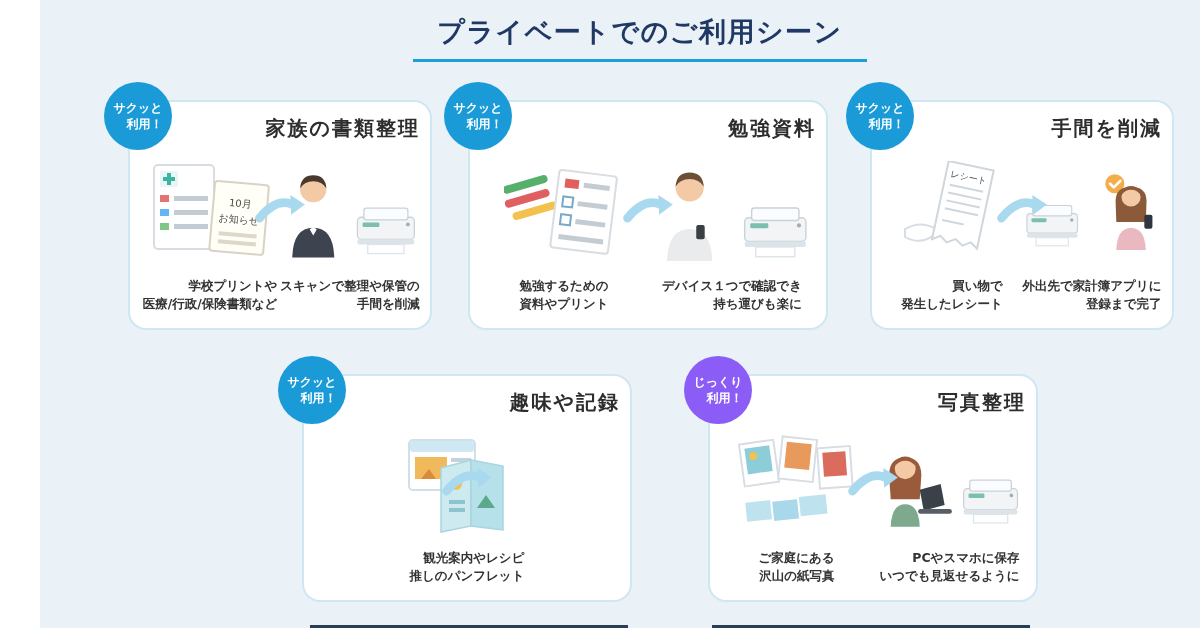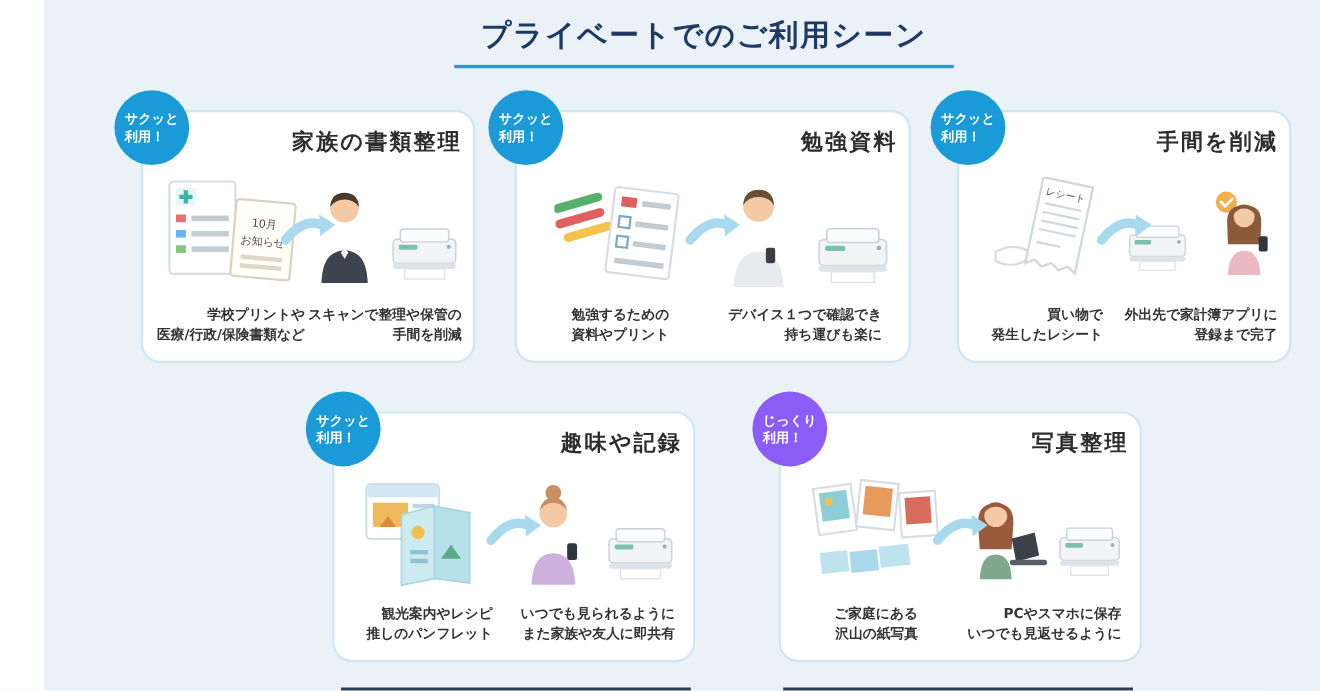--- a/index.html
+++ b/index.html
@@ -17,21 +17,21 @@
     position:absolute; background:#ffffff; border:2px solid #cfe7f3; border-radius:18px;
   }
   .c1 { left:88px;  top:100px; width:304px; height:230px; }
   .c2 { left:428px; top:100px; width:360px; height:230px; }
   .c3 { left:830px; top:100px; width:304px; height:230px; }
   .c4 { left:262px; top:374px; width:330px; height:228px; }
   .c5 { left:668px; top:374px; width:330px; height:228px; }
 
   .badge {
     position:absolute; left:-26px; top:-20px; width:68px; height:68px; border-radius:50%;
-    display:flex; align-items:center; justify-content:center; text-align:left;
+    display:flex; align-items:center; justify-content:center; text-align:right;
     color:#ffffff; font-size:12px; font-weight:bold; line-height:1.35;
     white-space:pre-line; z-index:2;
   }
   .badge--blue   { background:#1a9bd7; }
   .badge--orange { background:#8b5cf6; }
 
   .card-inner { height:100%; display:flex; flex-direction:column; padding:13px 10px 12px; }
   .card-title { text-align:right; font-size:20px; font-weight:bold; color:#2d2d2d; letter-spacing:2px; }
   .card-body  { flex:1; position:relative; display:flex; margin-top:4px; }
   .col { flex:1; display:flex; flex-direction:column; align-items:center; min-width:0; }
@@ -258,36 +258,20 @@
                 <rect x="42" y="74" width="16" height="4" fill="#8fc3cf"></rect>
               </g>
             </svg>
           </div>
           <p class="caption">観光案内やレシピ
 推しのパンフレット</p>
         </div>
         <svg class="arrow-wrap" viewBox="0 0 60 42">
             <use href="#sym-arrow"></use>
           </svg>
-        <div class="col">
-          <div class="illus">
-            <svg width="160" height="100" viewBox="0 0 170 106">
-              <g>
-                <circle cx="40" cy="13" r="8" fill="#c98f5f"></circle>
-                <circle cx="40" cy="34" r="14" fill="#f4c9a5"></circle>
-                <path d="M26 31 q3 -13 14 -13 q11 0 14 13 q-6 -8 -14 -8 q-8 0 -14 8" fill="#c98f5f"></path>
-                <path d="M18 106 q1 -32 22 -32 q21 0 22 32 z" fill="#cdb0de"></path>
-                <rect x="54" y="64" width="10" height="17" rx="2.5" fill="#2f3640"></rect>
-              </g>
-              <use href="#sym-printer" x="92" y="40" width="72" height="62"></use>
-            </svg>
-          </div>
-          <p class="caption">いつでも見られるように
-また家族や友人に即共有</p>
-        </div>
       </div>
     </div>
   </section>
 
   <section class="card c5">
     <div class="badge badge--orange">じっくり
 利用！</div>
     <div class="card-inner">
       <h2 class="card-title">写真整理</h2>
       <div class="card-body">

